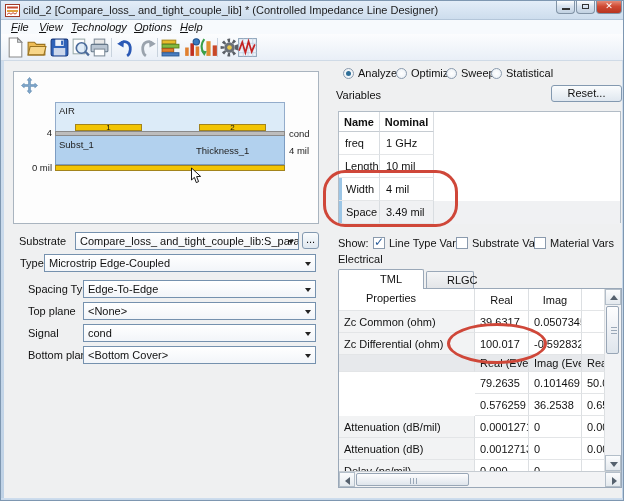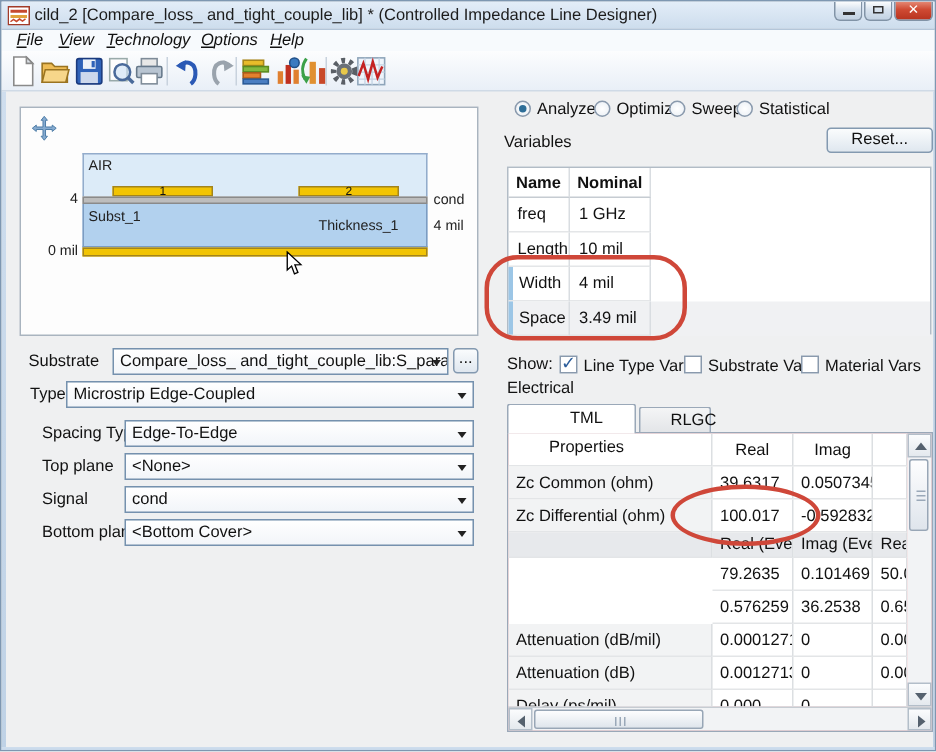--- a/index.html
+++ b/index.html
@@ -35,21 +35,21 @@
   
   #vars-table{left:337px;top:110px;width:283px;height:112px;background:#fff;border:1px solid #b2bcc6;}
   .vrow{position:absolute;left:0;width:281px;height:23px;}
   .vcell{position:absolute;top:0;height:100%;line-height:23px;padding-left:6px;border-right:1px solid #d9dde1;border-bottom:1px solid #e4e6e8;}
   .vhead{font-weight:bold;line-height:20px;text-align:center;padding-left:0;border-bottom:1px solid #c6ccd2;}
   .modbar{position:absolute;left:0;top:0;width:3px;height:100%;background:#9cc6e6;}
   
   .tab{position:absolute;border:1px solid #9aa8b8;border-bottom:none;border-radius:2px 2px 0 0;text-align:center;padding-left:20px;}
   .tab.active{background:#fff;z-index:3;}
   .tab.inactive{background:linear-gradient(#f4f5f6,#e3e5e8);}
-  #tml-frame{left:337px;top:287px;width:284px;height:200px;border:1px solid #9aa8b8;background:#fca5a5;z-index:2;}
+  #tml-frame{left:337px;top:287px;width:284px;height:200px;border:1px solid #9aa8b8;background:#c2410c;z-index:2;}
   #tml-body{position:absolute;left:0;top:0;width:266px;height:182px;overflow:hidden;background:#fff;}
   .trow{position:absolute;left:0;width:266px;height:22px;}
   .tcell{position:absolute;top:0;height:100%;line-height:22px;padding-left:5px;border-right:1px solid #dcdfe2;border-bottom:1px solid #e3e5e7;white-space:nowrap;overflow:hidden;}
   .tlabel{background:#f2f3f4;}
   .subhead{background:#e7e9ec;line-height:17px;}
   .sb{position:absolute;background:#f2f3f5;}
   .sbtn{position:absolute;background:linear-gradient(#fbfcfd,#e4e9ee);border:1px solid #b3bec9;}
   .sthumb{position:absolute;background:linear-gradient(#fdfdfe,#dfe5ec);border:1px solid #98a6b6;border-radius:2px;}
   .tri{position:absolute;width:0;height:0;}
   .grip-h{position:absolute;left:50%;top:4px;width:1px;height:6px;background:#9aa8b8;box-shadow:-3px 0 #9aa8b8,3px 0 #9aa8b8;}
@@ -165,21 +165,21 @@
     <div class="layer" style="left:41px;top:30px;width:230px;height:29px;background:#dcebf8;border:1px solid #93accb;border-bottom:none"></div>
     <div class="dlabel" style="left:45px;top:33px">AIR</div>
 
     <div class="layer" style="left:61px;top:52px;width:67px;height:7px;background:#f2c403;border:1px solid #a3841c;text-align:center;font-size:8px;line-height:6px"><span>1</span></div>
     <div class="layer" style="left:185px;top:52px;width:67px;height:7px;background:#f2c403;border:1px solid #a3841c;text-align:center;font-size:8px;line-height:6px"><span>2</span></div>
 
     <div class="layer" style="left:41px;top:59px;width:230px;height:5px;background:#bdbdbd;border:1px solid #8a8a8a"></div>
 
     <div class="layer" style="left:41px;top:64px;width:230px;height:29px;background:#b2d1ee;border:1px solid #7c9cc2;border-top:none"></div>
     <div class="dlabel" style="left:45px;top:67px">Subst_1</div>
-    <div class="dlabel" style="left:182px;top:73px;width:86px;text-align:center">Thickness_1</div>
+    <div class="dlabel" style="left:182px;top:73px;width:86px;text-align:left">Thickness_1</div>
 
     <div class="layer" style="left:41px;top:93px;width:230px;height:6px;background:#f2c403;border:1px solid #a3841c"></div>
 
     <div class="dlabel" style="left:20px;top:55px;width:18px;text-align:right">4</div>
     <div class="dlabel" style="left:6px;top:90px;width:32px;text-align:right">0 mil</div>
     <div class="dlabel" style="left:275px;top:56px">cond</div>
     <div class="dlabel" style="left:275px;top:73px">4 mil</div>
 
     <svg class="layer" style="left:176px;top:95px" width="12" height="18" viewBox="0 0 12 18">
       <path d="M1.5 1 L1.5 13 L4.4 10.4 L6.3 15.6 L8.6 14.6 L6.6 9.6 L10.6 9.4 Z" fill="#fff" stroke="#000" stroke-width="0.9"></path>

